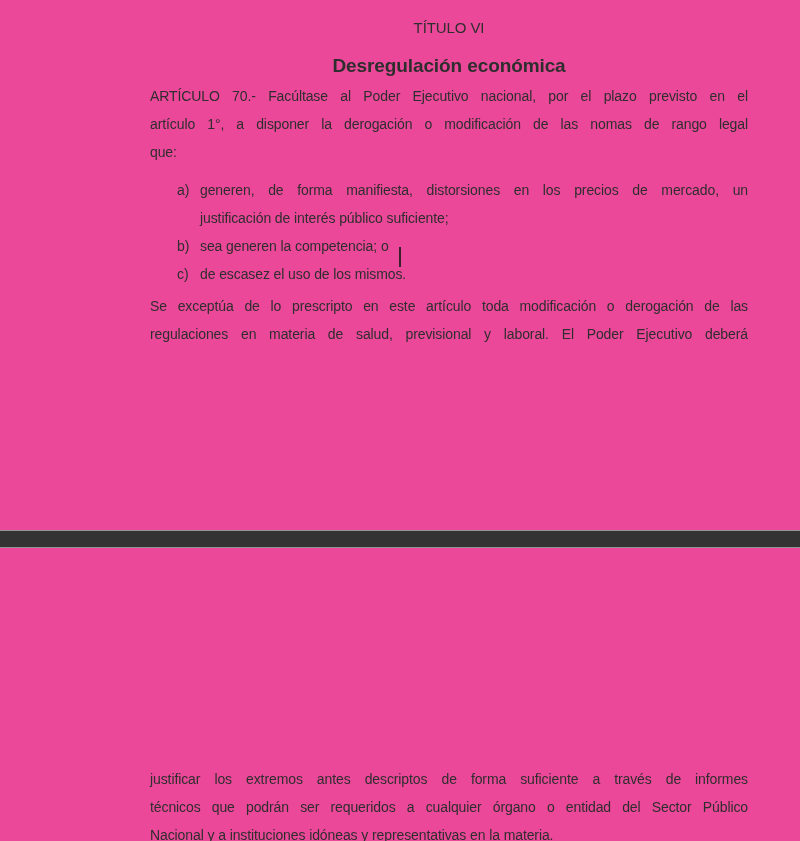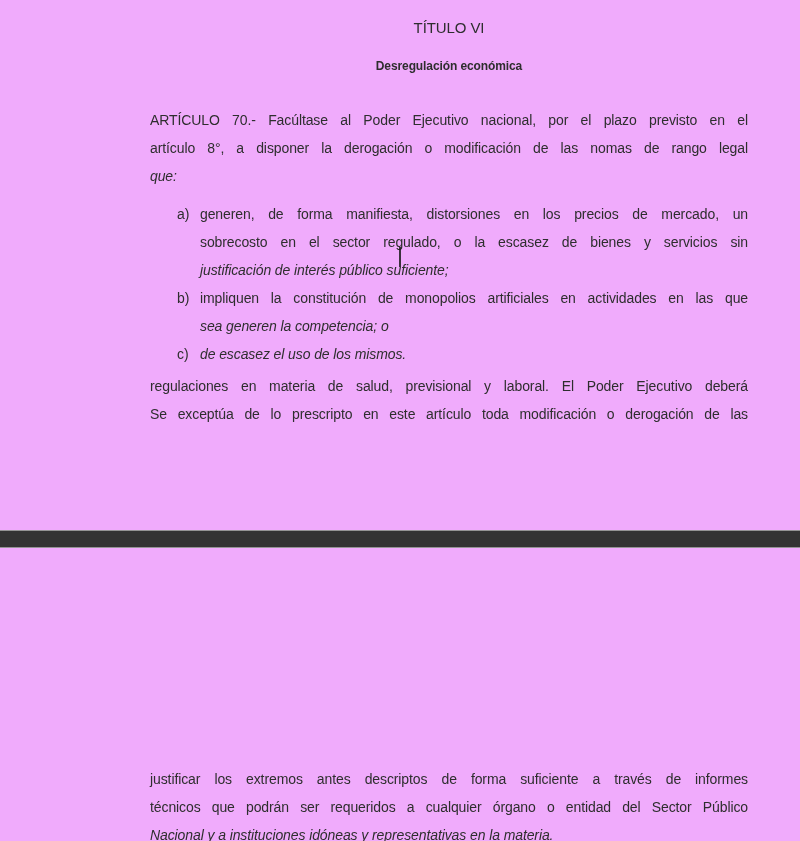--- a/index.html
+++ b/index.html
@@ -27,37 +27,36 @@
   .doc-title {
     margin-top: 14px;
     line-height: 28px;
     font-size: 15px;
     text-align: center;
     font-weight: normal;
   }
   .doc-subtitle {
     margin-top: 10px;
     line-height: 28px;
-    font-size: 12px;
+    font-size: 19px;
     text-align: center;
     font-weight: bold;
   }
   .para { display: block; }
-  .para-articulo   { margin-top: 26px; }
+  .para-articulo   { margin-top: 2px; }
   .list-block      { margin-top: 10px; }
   .para-excepcion  { margin-top: 4px; }
   .line {
     line-height: 28px;
     text-align: justify;
     text-align-last: justify;
     white-space: normal;
   }
   .line.last {
     text-align-last: left;
-    font-style: italic;
   }
   .list-item {
     position: relative;
     margin-left: 50px;
     width: 548px;
   }
   .list-marker {
     position: absolute;
     left: -23px;
     top: 0;
@@ -85,54 +84,52 @@
     top: 247px;
     width: 2px;
     height: 20px;
     background: #1b1b1b;
     opacity: 0.85;
   }
 </style>
 </head>
 <body>
 
-<div class="canvas" style="color: rgb(46, 46, 46); background: #f0abfc;">
+<div class="canvas" style="color: rgb(46, 46, 46); background: #ec4899;">
 
   <div class="page1">
     <div class="doc-title">TÍTULO VI</div>
 
     <div class="doc-subtitle">Desregulación económica</div>
 
     <div class="para para-articulo">
         <div class="line">ARTÍCULO 70.- Facúltase al Poder Ejecutivo nacional, por el plazo previsto en el</div>
-        <div class="line">artículo 8°, a disponer la derogación o modificación de las nomas de rango legal</div>
+        <div class="line">artículo 1°, a disponer la derogación o modificación de las nomas de rango legal</div>
         <div class="line last">que:</div>
       </div>
 
     <div class="list-block">
         <div class="list-item">
           <span class="list-marker">a)</span>
           <div class="line">generen, de forma manifiesta, distorsiones en los precios de mercado, un</div>
-          <div class="line">sobrecosto en el sector regulado, o la escasez de bienes y servicios sin</div>
           <div class="line last">justificación de interés público suficiente;</div>
         </div>
         <div class="list-item">
           <span class="list-marker">b)</span>
-          <div class="line">impliquen la constitución de monopolios artificiales en actividades en las que</div>
           <div class="line last">sea generen la competencia; o</div>
         </div>
         <div class="list-item">
           <span class="list-marker">c)</span>
           <div class="line last">de escasez el uso de los mismos.</div>
         </div>
       </div>
 
     <div class="para para-excepcion">
+        <div class="line">Se exceptúa de lo prescripto en este artículo toda modificación o derogación de las</div>
         <div class="line">regulaciones en materia de salud, previsional y laboral. El Poder Ejecutivo deberá</div>
-        <div class="line">Se exceptúa de lo prescripto en este artículo toda modificación o derogación de las</div>
       </div>
   </div>
 
   <div class="text-cursor" style="background: rgb(27, 27, 27);"></div>
 
   <div class="page-break" style="background: rgb(51, 51, 51); border-top-color: rgb(148, 148, 148); border-bottom-color: rgb(148, 148, 148);"></div>
 
   <div class="page2-para">
       <div class="line">justificar los extremos antes descriptos de forma suficiente a través de informes</div>
       <div class="line">técnicos que podrán ser requeridos a cualquier órgano o entidad del Sector Público</div>

